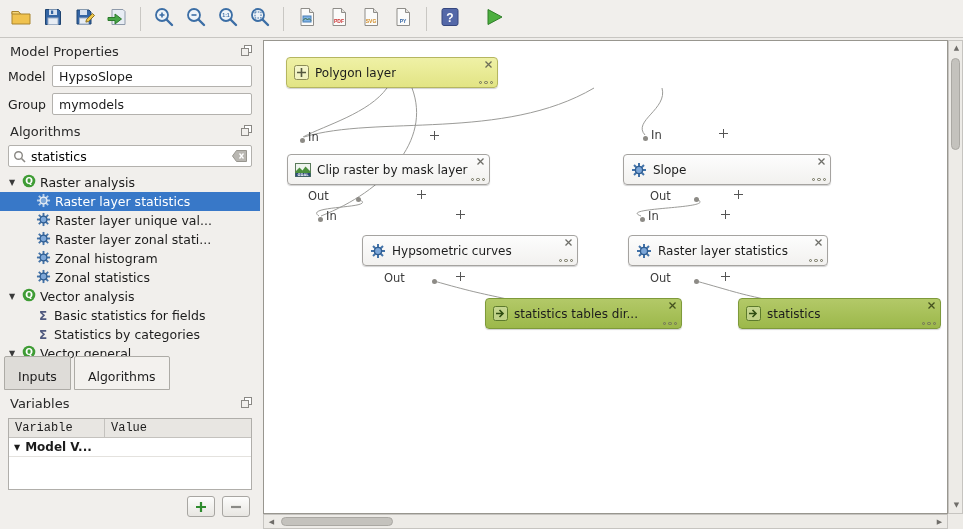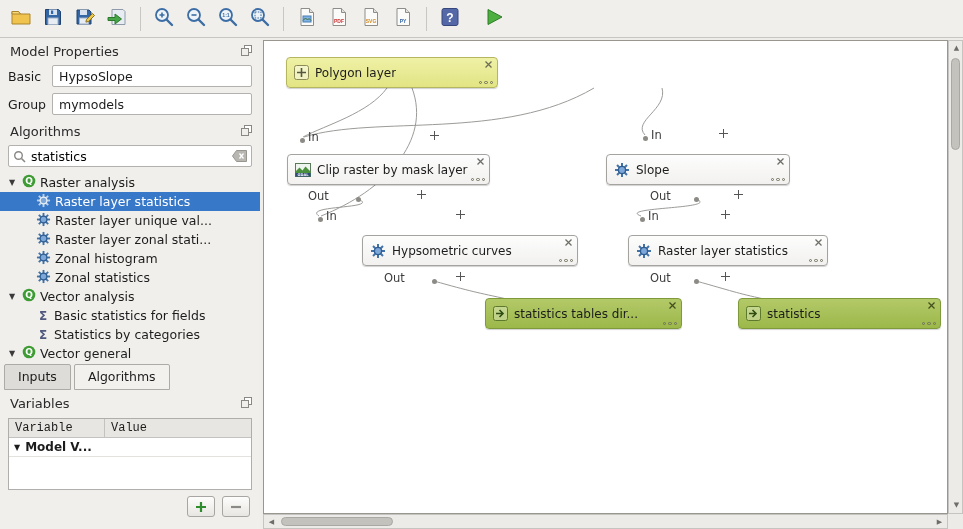--- a/index.html
+++ b/index.html
@@ -37,21 +37,21 @@
   .tree { height:190px; overflow:hidden; background:#f1efec; }
   .trow { display:flex; align-items:center; height:19px; padding-left:6px; gap:4px;
     white-space:nowrap; cursor:default; }
   .trow .tarrow { width:12px; font-size:8px; color:#3a3a3a; text-align:center; }
   .trow.child { padding-left:36px; }
   .trow.selected { background:#3878c8; color:#fff; }
   .tlabel { font-size:12.5px; }
   .sigicon { width:14px; text-align:center; font-weight:bold; color:#4f587e; font-size:12px; }
   
   .tabbar { display:flex; align-items:flex-end; padding:3px 4px 0; height:27px; }
-  .tab { padding:4px 13px 5px; font-size:12.5px; border:1px solid #adaba6;
+  .tab { padding:12px 13px 5px; font-size:12.5px; border:1px solid #adaba6;
     background:#dedcd8; margin-right:3px; border-radius:2px 2px 0 0; cursor:default; }
   .tab.active { background:#f3f1ee; }
   
   .vtable { margin:4px 8px 0; border:1px solid #b0aeaa; background:#fff; height:72px;
     display:flex; flex-direction:column; overflow:hidden; }
   .vhead { display:flex; background:#e8e6e2; border-bottom:1px solid #c4c2be; height:19px;font-family:Liberation Mono, monospace; }
   .vcol { padding:2px 6px; font-size:12px; }
   .vcol.c1 { width:96px; border-right:1px solid #c4c2be; }
   .vcol.c2 { flex:1; }
   .vrow { display:flex; align-items:center; height:19px; border-bottom:1px solid #e4e2de;
@@ -200,21 +200,21 @@
 <div class="left">
 
   <div class="phead">
     <span>Model Properties</span>
     <span><svg width="11" height="11" viewBox="0 0 11 11">
           <rect x="3.5" y="0.5" width="7" height="7" fill="#fff" stroke="#8a8884"></rect>
           <rect x="0.5" y="3.5" width="7" height="7" fill="#f1efec" stroke="#8a8884"></rect>
         </svg></span>
   </div>
   <div class="frow">
-    <label>Basic</label>
+    <label>Model</label>
     <input class="tfield" value="HypsoSlope" style="">
   </div>
   <div class="frow">
     <label>Group</label>
     <input class="tfield" value="mymodels" style="">
   </div>
 
   <div class="phead">
     <span>Algorithms</span>
     <span><svg width="11" height="11" viewBox="0 0 11 11">
@@ -414,21 +414,21 @@
         <svg width="9" height="9" viewBox="0 0 9 9">
           <path d="M1.5 1.5 L7.5 7.5 M7.5 1.5 L1.5 7.5" stroke="#6e6e68" stroke-width="1.3"></path>
         </svg>
       </span>
     <span class="ndots">
         <i></i>
         <i></i>
         <i></i>
       </span>
   </div>
-  <div class="node n-alg" style="left:342px;top:113px;width:184px">
+  <div class="node n-alg" style="left:359px;top:113px;width:208px">
     <span class="nicon">
         <svg width="16" height="16" viewBox="0 0 16 16">
           <g stroke="#4272a8" stroke-width="2">
             <line x1="8" y1="1" x2="8" y2="15"></line>
             <line x1="1" y1="8" x2="15" y2="8"></line>
             <line x1="3" y1="3" x2="13" y2="13"></line>
             <line x1="13" y1="3" x2="3" y2="13"></line>
           </g>
           <circle cx="8" cy="8" r="3.6" fill="#7da7d8" stroke="#2f5d91" stroke-width="1.4"></circle>
         </svg>

